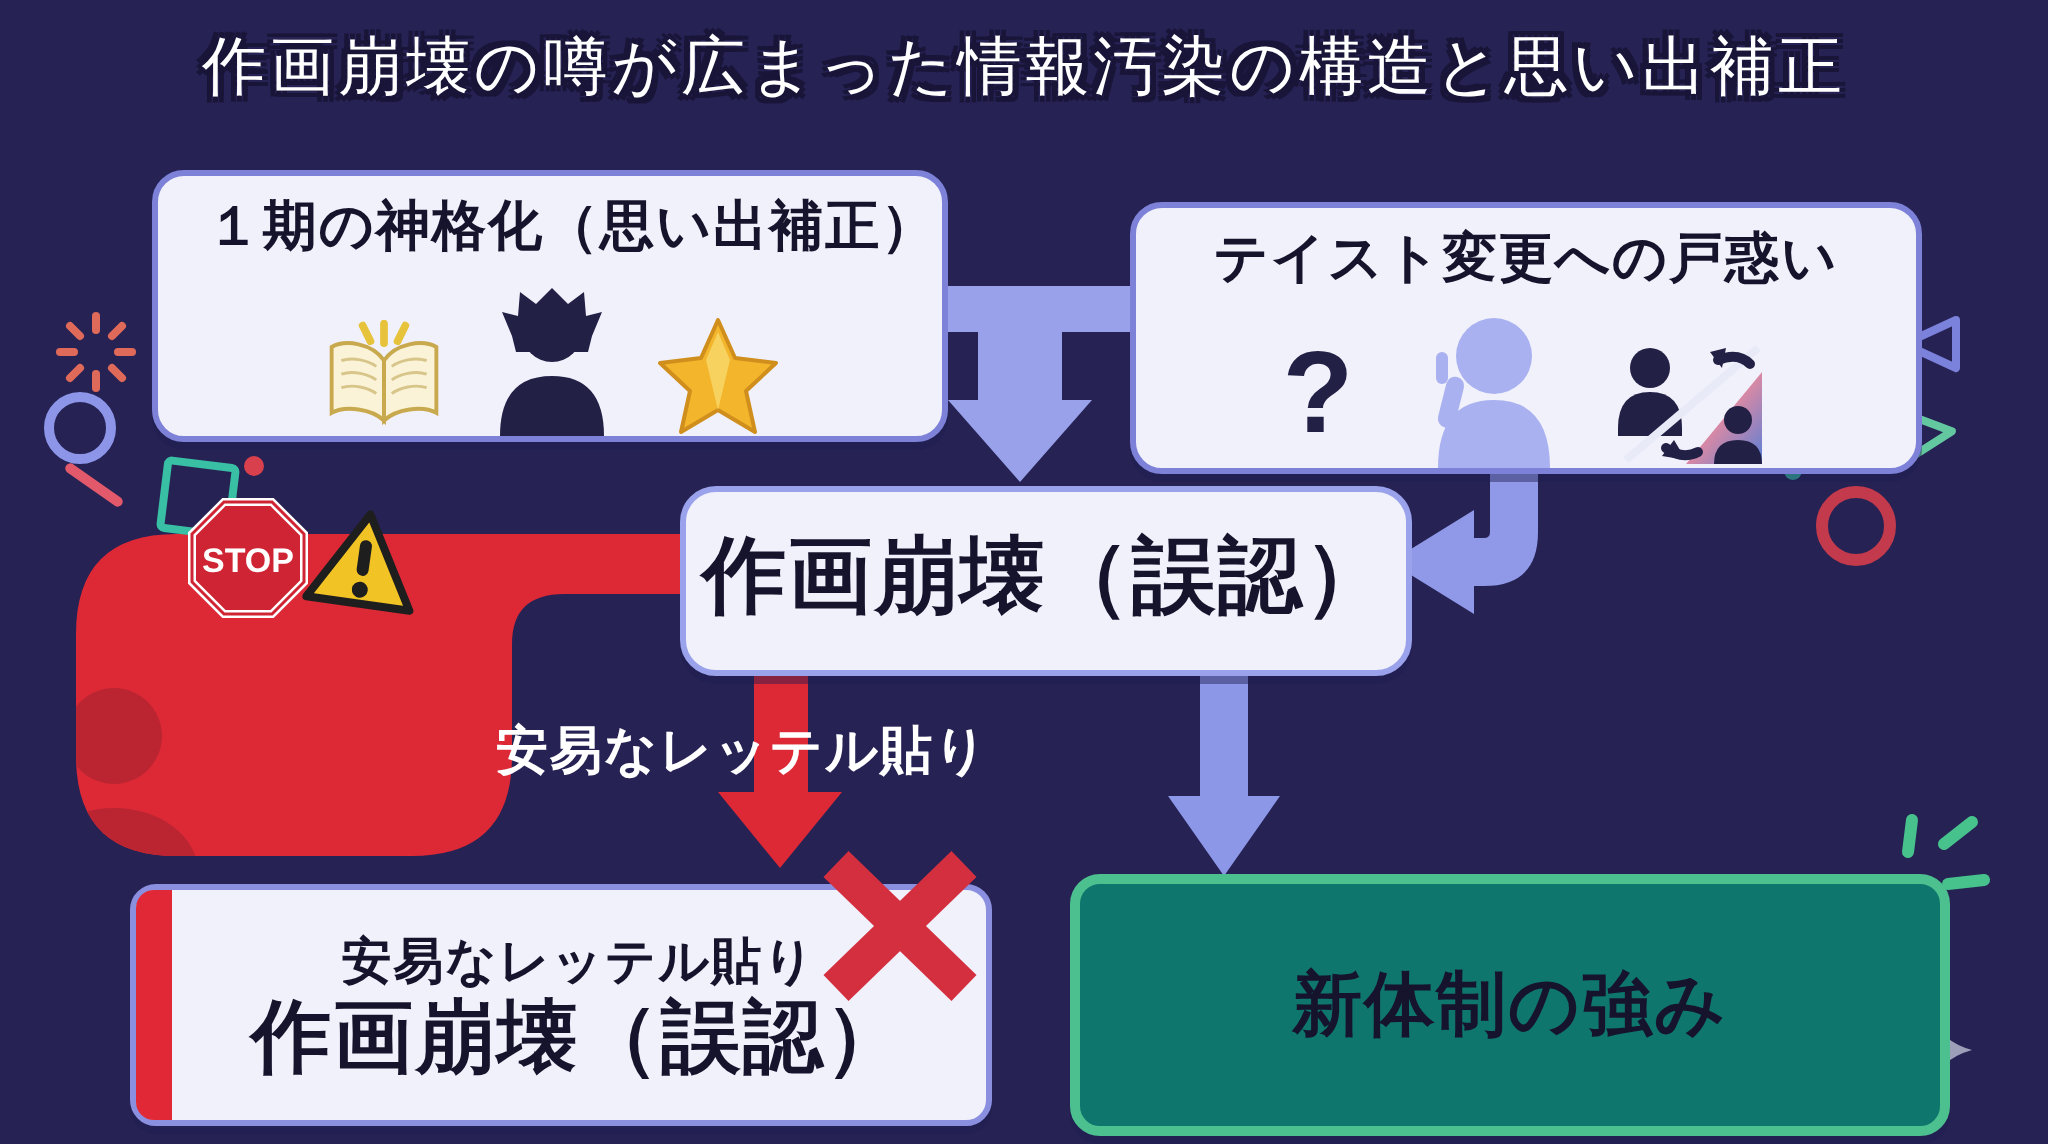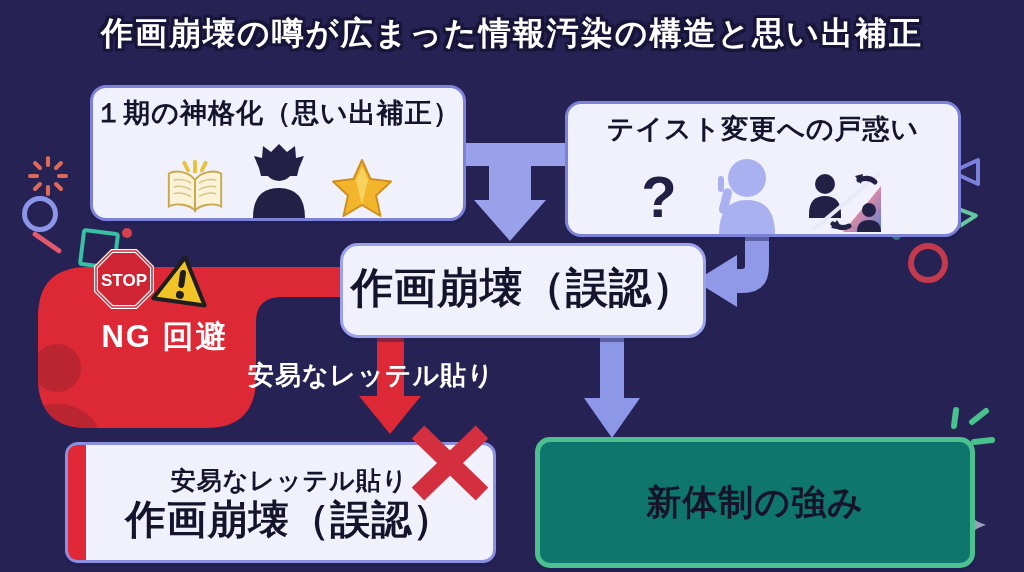--- a/index.html
+++ b/index.html
@@ -6,33 +6,33 @@
   .canvas{
     position:relative;width:1024px;height:572px;overflow:hidden;
     background:#262254;
     font-family:"Liberation Sans","DejaVu Sans",sans-serif;
     color:#15142c;
   }
   .abs{position:absolute;}
   
   .title{
     position:absolute;left:0;right:0;top:12px;margin:0;text-align:center;
-    font-size:32px;font-weight:700;letter-spacing:2px;color:#ffffff;
+    font-size:32px;font-weight:400;letter-spacing:2px;color:#ffffff;
     text-shadow:3px 3px 0 #181538,-3px 3px 0 #181538,3px -3px 0 #181538,
       -3px -3px 0 #181538,0 3px 0 #181538,0 -3px 0 #181538,3px 0 0 #181538,-3px 0 0 #181538;
     z-index:5;
   }
   
   .connectors{position:absolute;left:0;top:0;z-index:1;}
   
   .box{
     position:absolute;background:#f1f1fb;border:3px solid #7d82d8;
     border-radius:16px;box-shadow:0 4px 0 rgba(30,28,80,.45);z-index:2;
   }
-  .box-topleft{left:90px;top:85px;width:370px;height:130px;overflow:hidden;}
+  .box-topleft{left:76px;top:85px;width:370px;height:130px;overflow:hidden;padding-left:22px;}
   .box-topright{left:565px;top:85px;width:390px;height:130px;overflow:hidden;margin-top:16px;}
   .box-middle{left:340px;top:243px;width:360px;height:89px;border-color:#9aa2ec;border-radius:18px;}
   .box-bottomleft{left:65px;top:442px;width:425px;height:115px;border-color:#8a8fe0;border-radius:13px;}
   .box-bottomright{left:535px;top:437px;width:430px;height:121px;border:5px solid #4cc08e;background:#0f766e;border-radius:15px;}
   .box-label{
     margin-top:7px;text-align:center;font-size:27px;font-weight:800;
     letter-spacing:1px;color:#15142c;white-space:nowrap;
   }
   .icon-row{
     position:absolute;left:0;right:0;bottom:0;height:76px;
@@ -173,21 +173,20 @@
     <polygon points="19,3 43,3 59,19 59,43 43,59 19,59 3,43 3,19" fill="none" stroke="#cf2433" stroke-width="1.5"></polygon>
     <text x="31" y="38" text-anchor="middle" font-family="Liberation Sans, sans-serif" font-size="17" font-weight="bold" fill="#ffffff">STOP</text>
   </svg>
 
   <svg class="abs" style="left:152px;top:252px;z-index:3;transform:rotate(8deg);" width="60" height="56" viewBox="0 0 60 56">
     <polygon points="30,5 56,50 4,50" fill="#f2c324" stroke="#1e1e1e" stroke-width="4" stroke-linejoin="round"></polygon>
     <rect x="27" y="18" width="6" height="18" rx="3" fill="#1e1e1e"></rect>
     <circle cx="30" cy="43" r="4" fill="#1e1e1e"></circle>
   </svg>
 
-  <div class="ng-label">NG 回避</div>
 
   <div class="edge-label">安易なレッテル貼り</div>
 
   <div class="box box-bottomleft">
     <div class="red-strip"></div>
     <div class="bl-content stack">
       <div class="line-sm">安易なレッテル貼り</div>
       <div class="line-lg">作画崩壊（誤認）</div>
     </div>
   </div>

